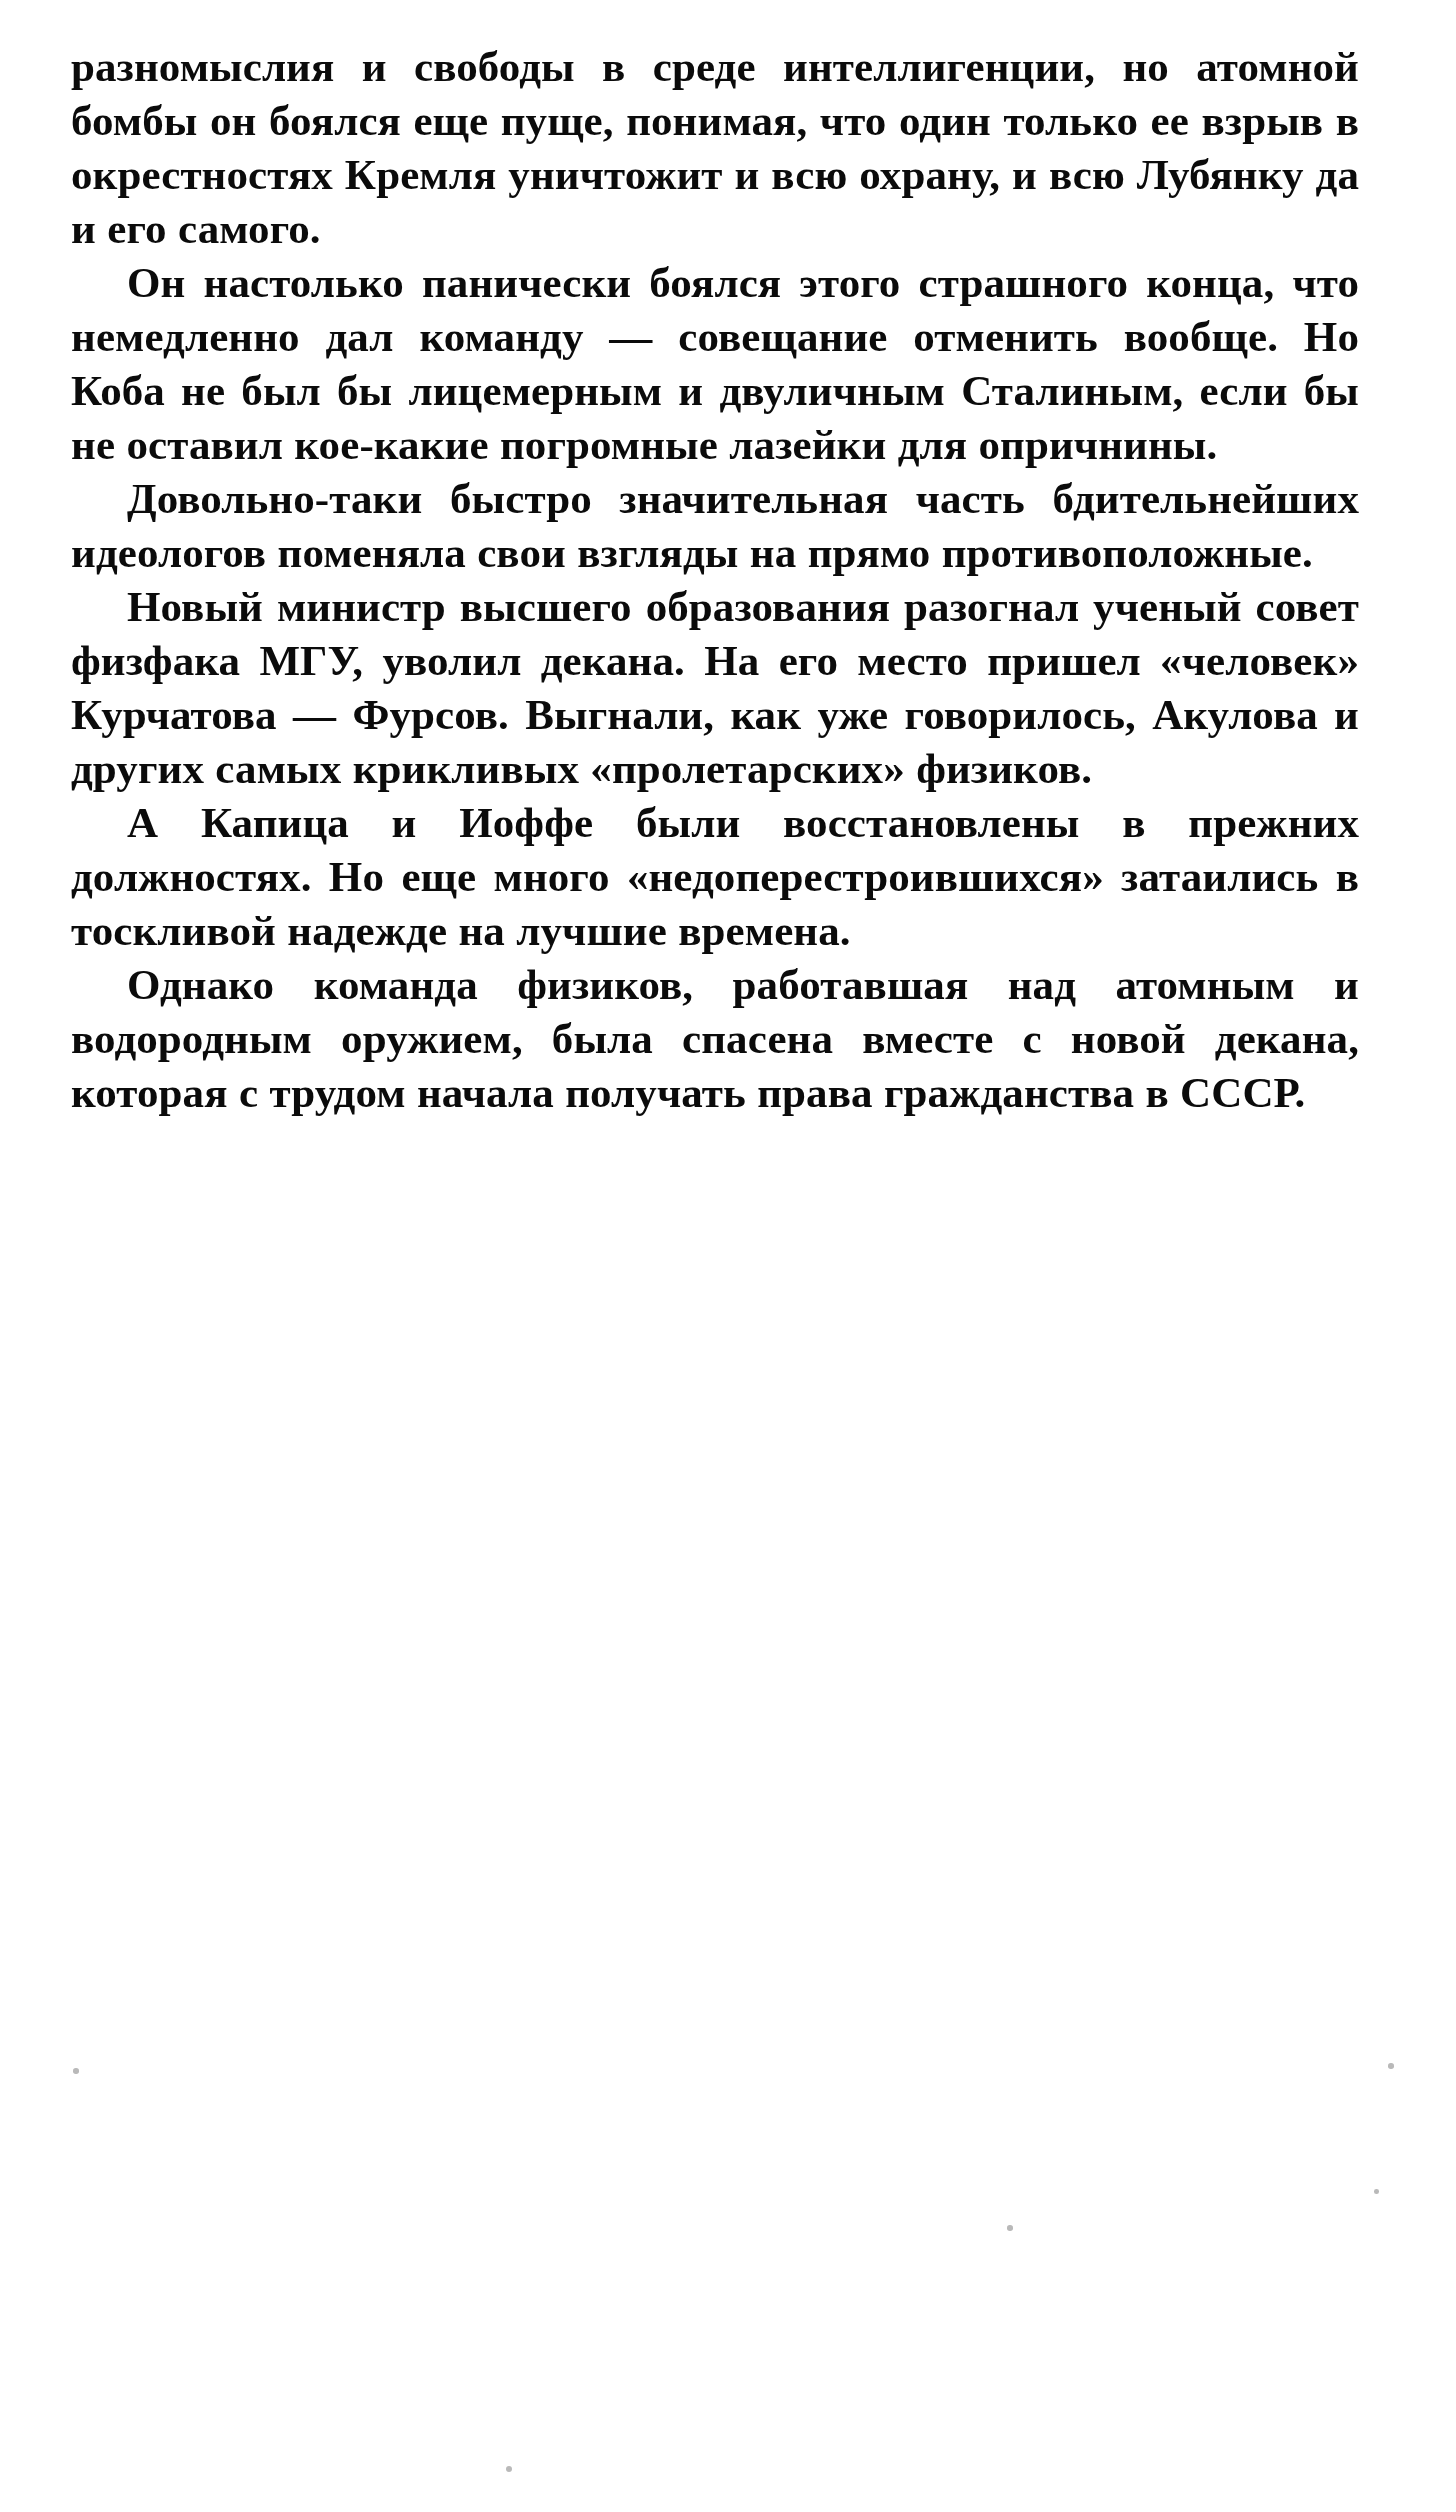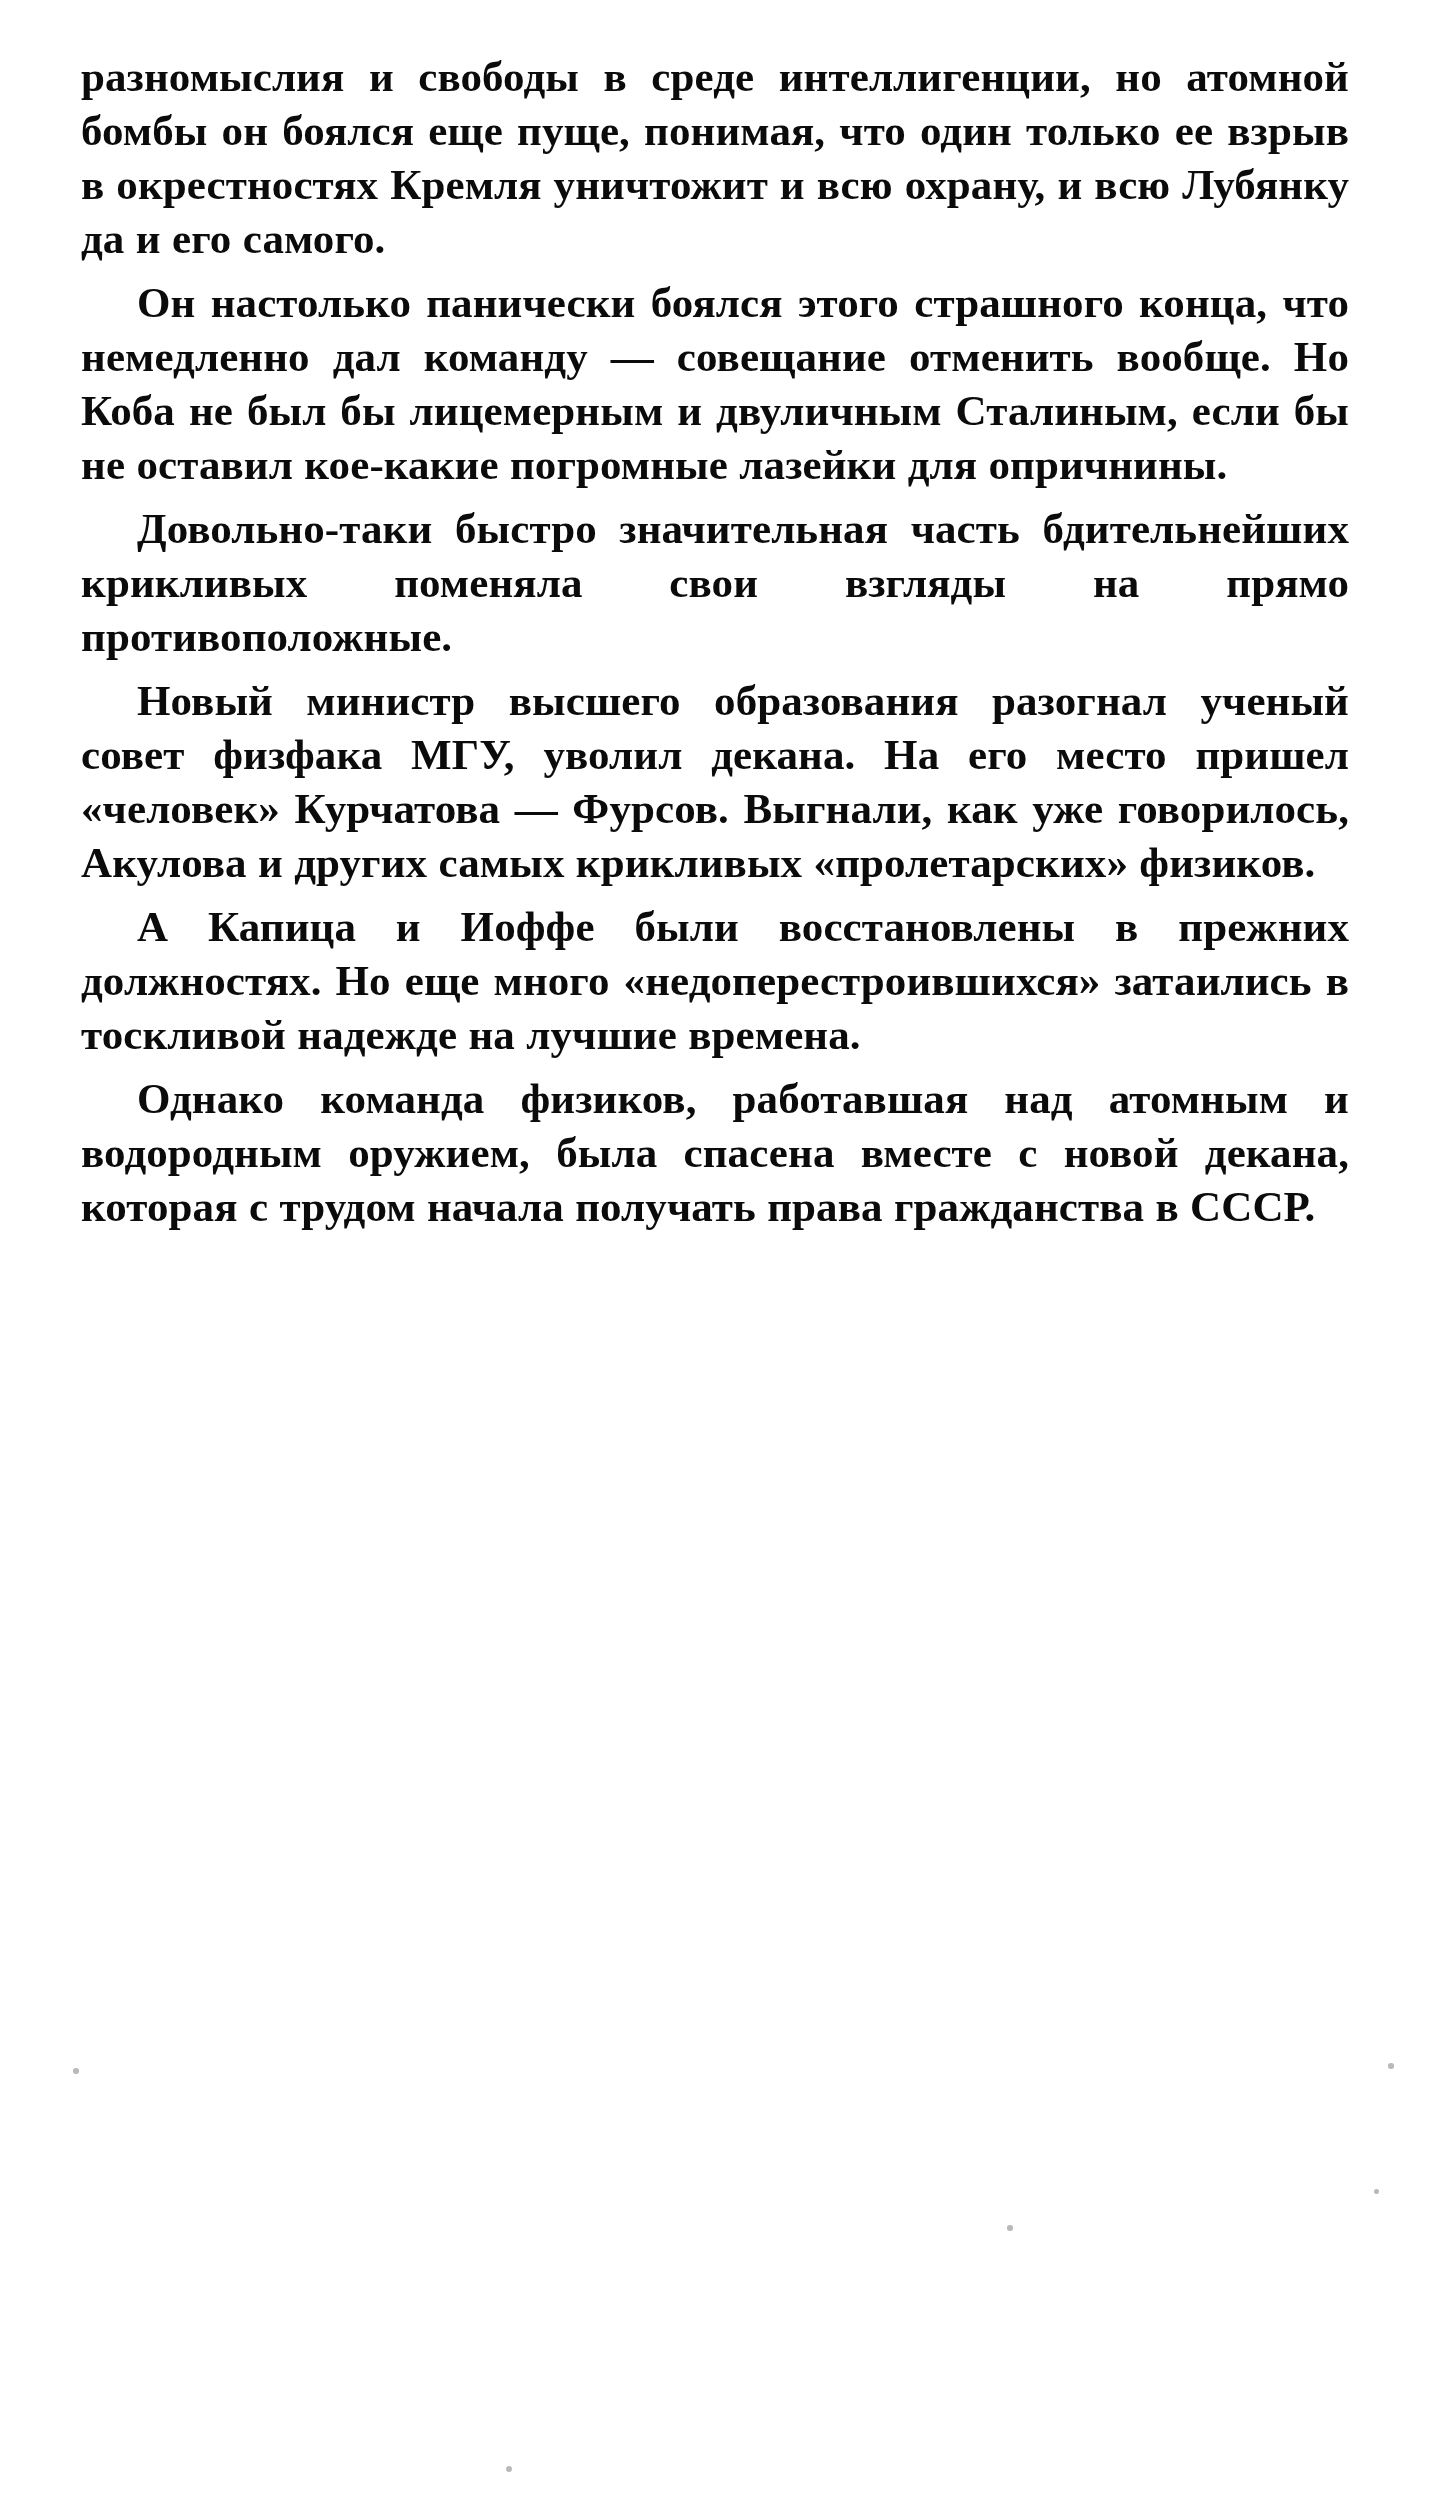--- a/index.html
+++ b/index.html
@@ -25,21 +25,21 @@
   .body-text {
     font-size: 43px;
     line-height: 54px;
     font-weight: 700;
     text-align: justify;
     text-justify: inter-word;
     letter-spacing: 0.1px;
     word-spacing: 0.5px;
   }
   .para {
-    margin: 10px;
+    margin: 0;
     text-indent: 0;
   }
   .para.indent {
     text-indent: 56px;
   }
   
   .speck {
     position: absolute;
     background: #b9b9b9;
     border-radius: 50%;
@@ -50,21 +50,21 @@
   .speck.s4 { left: 1007px; top: 2225px; width: 5.5px; height: 5.5px; }
   .speck.s5 { left: 506px;  top: 2466px; width: 6.4px; height: 6.4px; }
 </style>
 </head>
 <body>
 
 <div class="page">
   <div class="body-text">
     <p class="para">разномыслия и свободы в среде интеллигенции, но атомной бомбы он боялся еще пуще, понимая, что один только ее взрыв в окрестностях Кремля уничтожит и всю охрану, и всю Лубянку да и его самого.</p>
     <p class="para indent">Он настолько панически боялся этого страшного конца, что немедленно дал команду — совещание отменить вообще. Но Коба не был бы лицемерным и двуличным Сталиным, если бы не оставил кое-какие погромные лазейки для опричнины.</p>
-    <p class="para indent">Довольно-таки быстро значительная часть бдительнейших крикливых поменяла свои взгляды на прямо противоположные.</p>
+    <p class="para indent">Довольно-таки быстро значительная часть бдительнейших идеологов поменяла свои взгляды на прямо противоположные.</p>
     <p class="para indent">Новый министр высшего образования разогнал ученый совет физфака МГУ, уволил декана. На его место пришел «человек» Курчатова — Фурсов. Выгнали, как уже говорилось, Акулова и других самых крикливых «пролетарских» физиков.</p>
     <p class="para indent">А Капица и Иоффе были восстановлены в прежних должностях. Но еще много «недоперестроившихся» затаились в тоскливой надежде на лучшие времена.</p>
     <p class="para indent">Однако команда физиков, работавшая над атомным и водородным оружием, была спасена вместе с новой декана, которая с трудом начала получать права гражданства в СССР.</p>
   </div>
 
   <span class="speck s1"></span>
   <span class="speck s2"></span>
   <span class="speck s3"></span>
   <span class="speck s4"></span>
   <span class="speck s5"></span>

